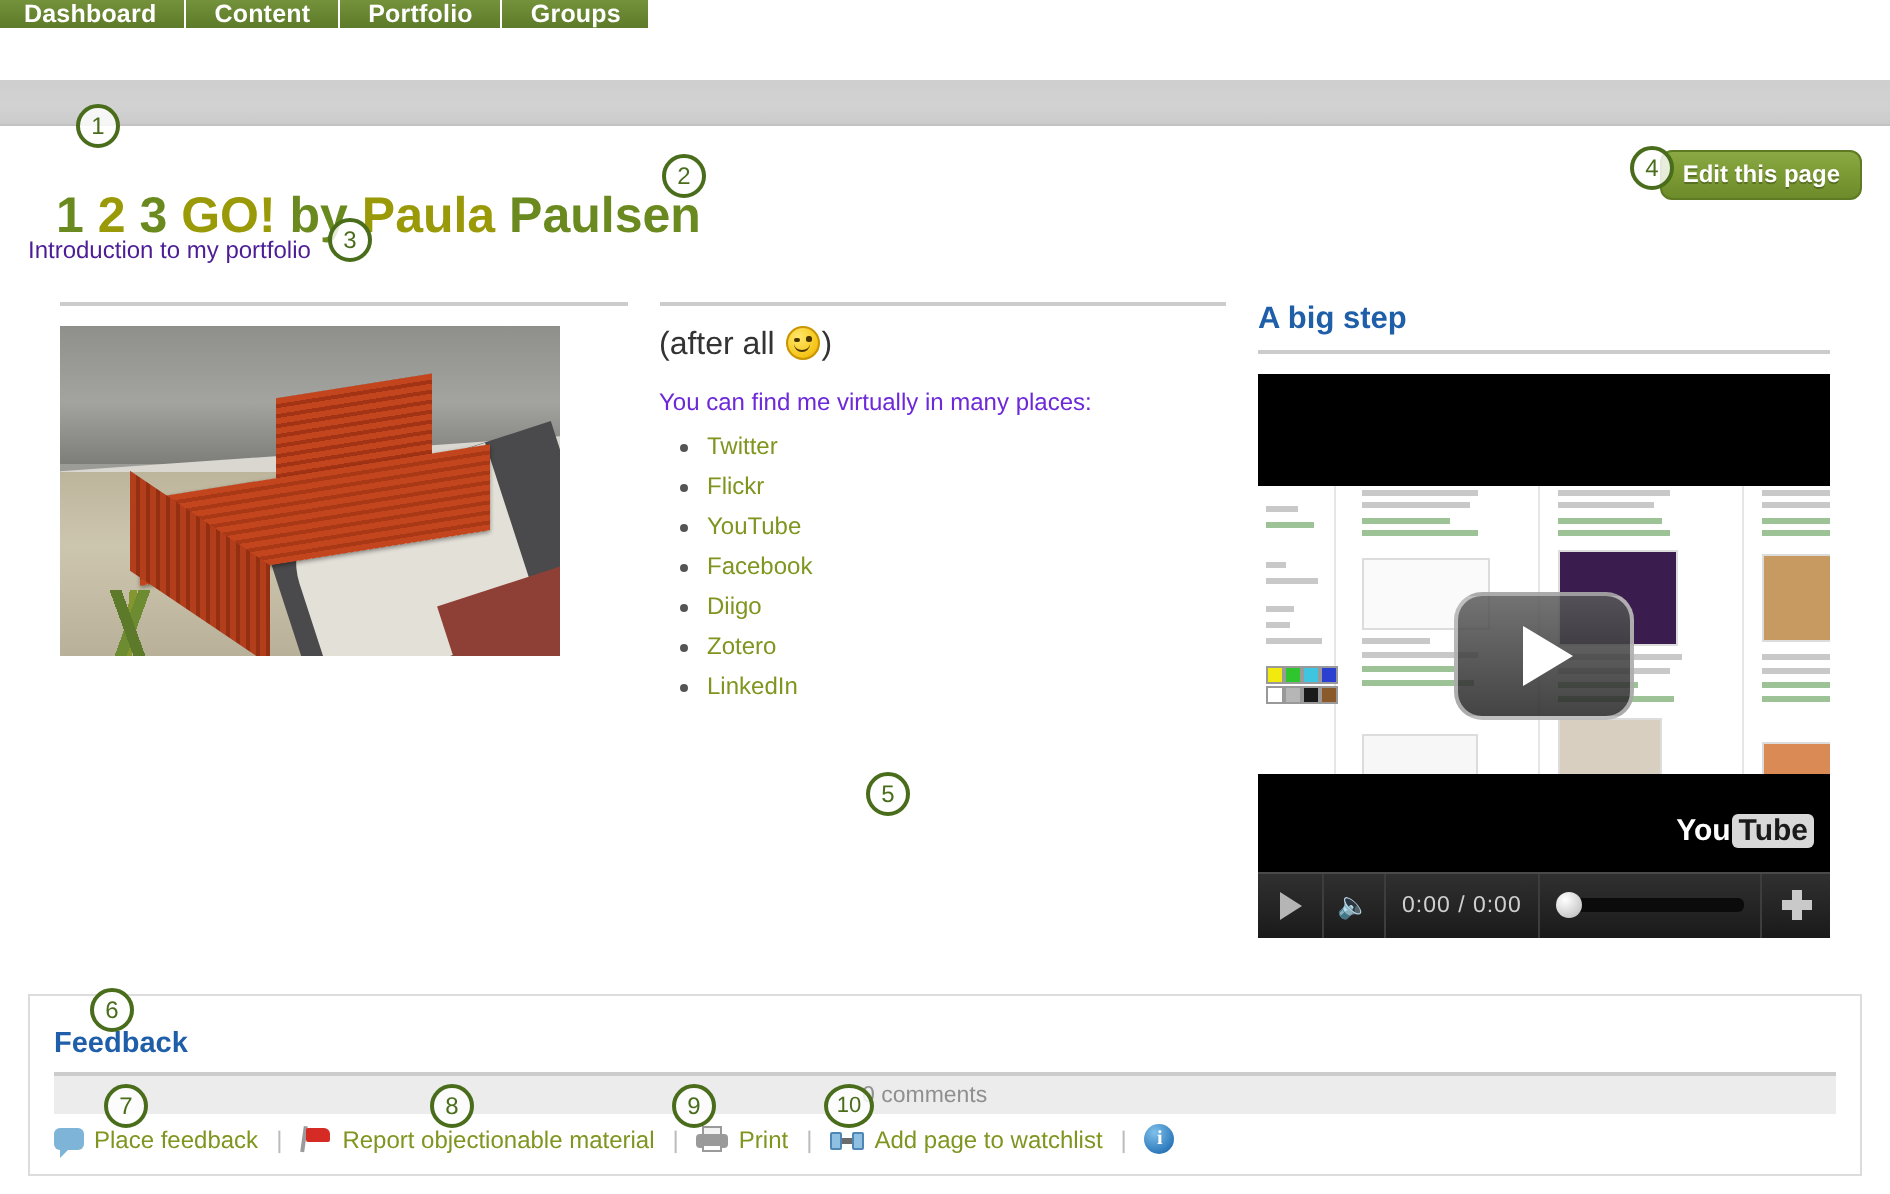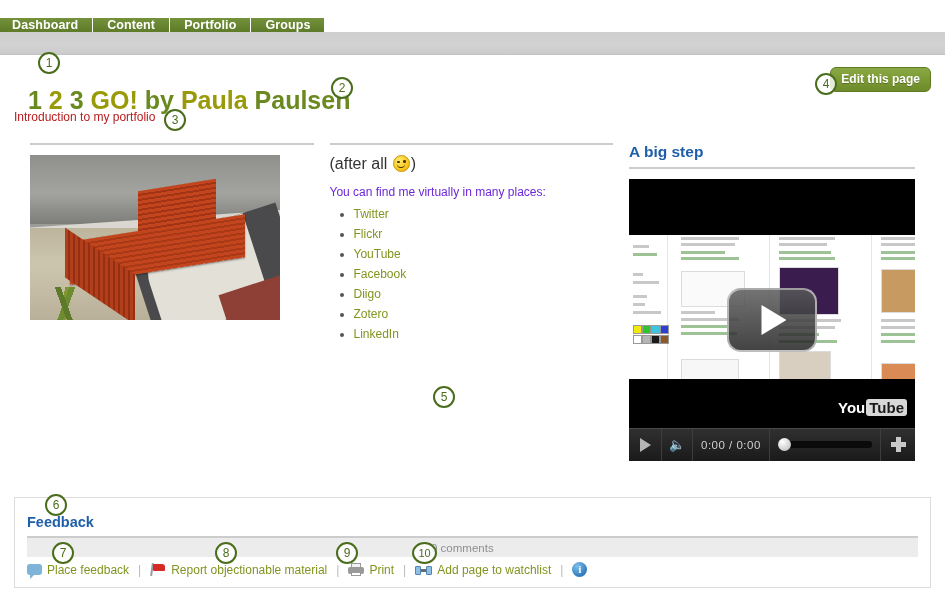--- a/index.html
+++ b/index.html
@@ -13,24 +13,24 @@
     background: #ffffff;
     font-family: "Liberation Sans", sans-serif;
     font-size: 12px;
     color: #333333;
     overflow: hidden;
     position: relative;
   }
 
   
   .navbar {
-    height: 32px;
+    height: 40px;
     background: #ffffff;
     display: flex;
-    align-items: flex-end;
+    align-items: flex-start;
     position: relative;
     border-radius: 10px;
   }
   .nav-tab {
     background: #5d7b28;
     background: linear-gradient(to bottom, #74913b 0%, #5d7b28 100%);
     color: #ffffff;
     font-weight: bold;
     font-size: 12.5px;
     display: flex;
@@ -81,21 +81,21 @@
     padding: 4px 10px 5px;
     border-radius: 6px;
     cursor: pointer;
     text-shadow: 0 1px 0 rgba(0,0,0,.25);
   }
   .page-desc {
     position: absolute;
     left: 0;
     top: 55px;
     font-size: 12px;
-    color: #b91c1c;
+    color: #4c1d95;
   }
 
   
   .columns {
     display: flex;
     gap: 0;
     margin-top: 26px;
     padding: 0 8px 0 8px;
   }
   .col { width: 304px; padding: 0 8px; box-sizing: border-box; }

